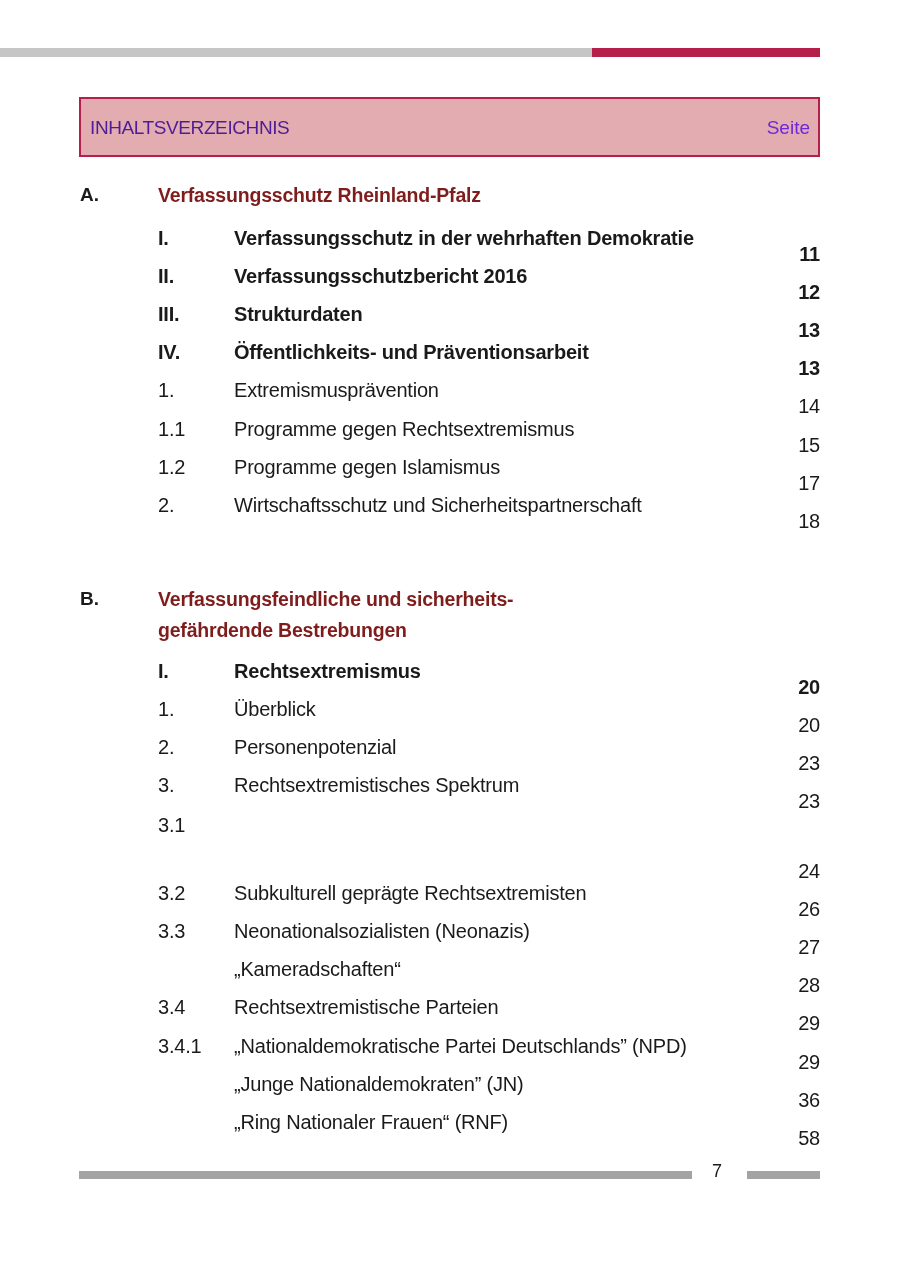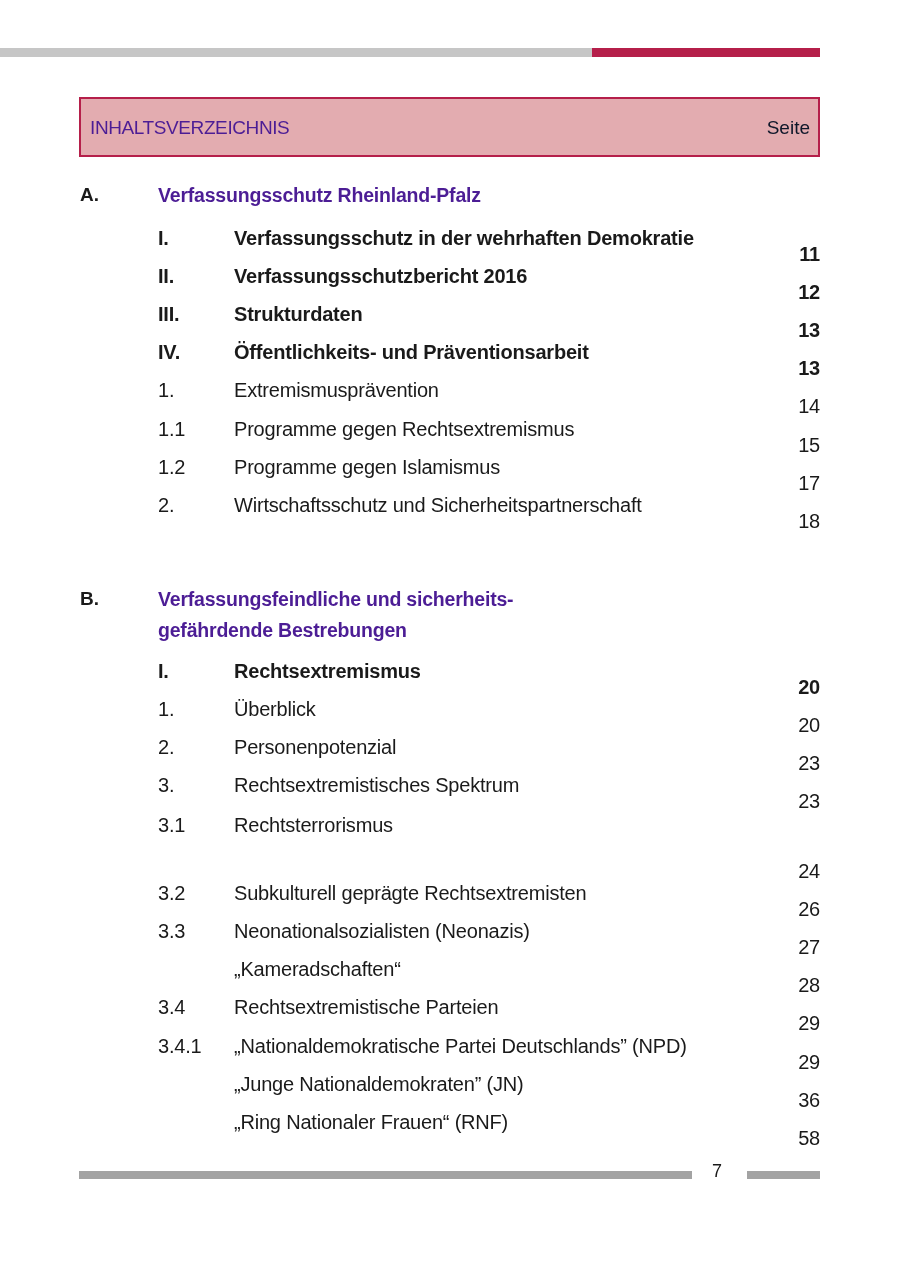--- a/index.html
+++ b/index.html
@@ -40,37 +40,37 @@
       left: 9px; top: 18px;
       font-size: 19px;
       letter-spacing: -0.4px;
       color: #4c1d95;
       font-family: "Liberation Sans", sans-serif;
     }
     .toc-header .seite {
       position: absolute;
       right: 8px; top: 18px;
       font-size: 19px;
-      color: #0f172a;
+      color: #6d28d9;
       font-family: "Liberation Sans", sans-serif;
     }
     .section-letter {
       position: absolute;
       left: 80px;
       font-size: 19px;
       font-weight: bold;
       font-family: "Liberation Sans", sans-serif;
       color: #1a1a1a;
     }
     .section-title {
       position: absolute;
       left: 158px;
       font-size: 19.5px;
       font-weight: bold;
-      color: #4c1d95;
+      color: #7f1d1d;
       line-height: 31px;
       font-family: "Liberation Sans", sans-serif;
       letter-spacing: -0.2px;
     }
     .entry {
       position: absolute;
       left: 158px;
       width: 662px;
       font-size: 20px;
       line-height: 30px;
@@ -193,21 +193,20 @@
   <span class="page">23</span>
 </div>
 <div class="entry" style="top:770px;">
   <span class="num">3.</span>
   <span class="text">Rechtsextremistisches Spektrum</span>
   <span class="page">23</span>
 </div>
 <div class="entry two-line" style="top:810px;">
   <span class="num">3.1</span>
   <span class="text">
-    <div>Rechtsterrorismus</div>
   </span>
   <span class="page">24</span>
 </div>
 <div class="entry" style="top:878px;">
   <span class="num">3.2</span>
   <span class="text">Subkulturell geprägte Rechtsextremisten</span>
   <span class="page">26</span>
 </div>
 <div class="entry" style="top:916px;">
   <span class="num">3.3</span>

